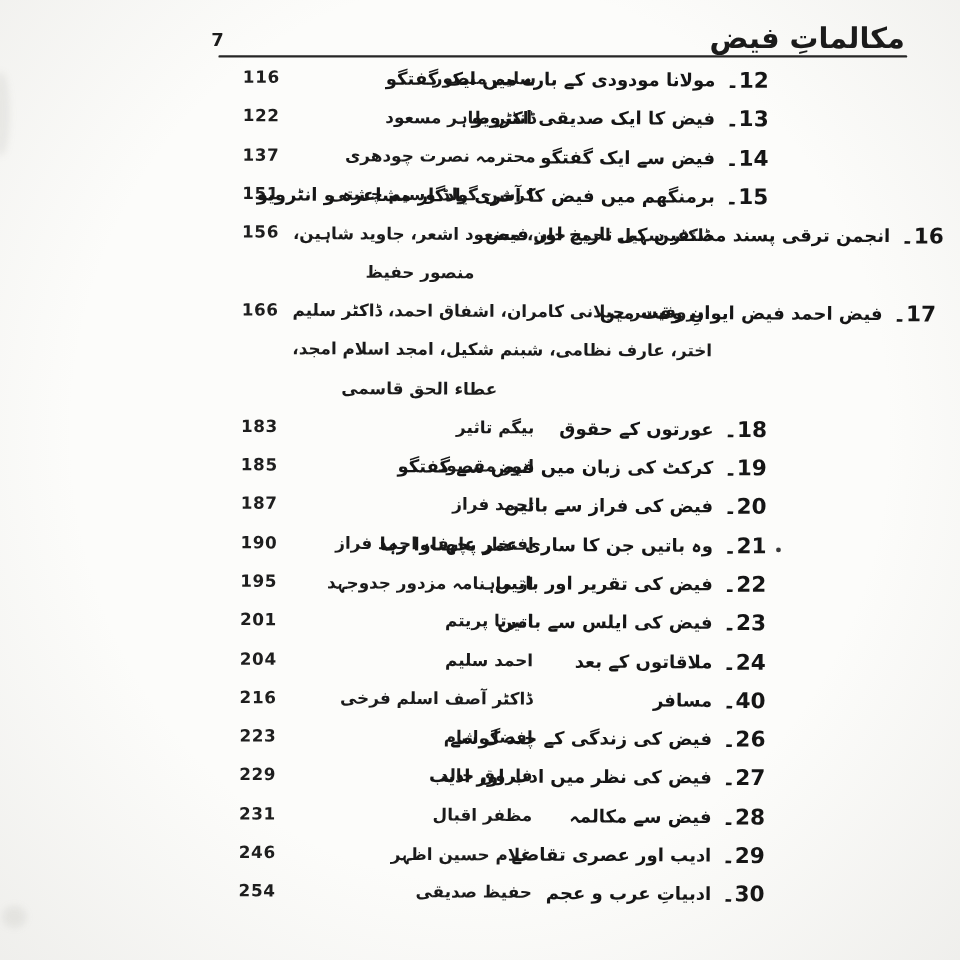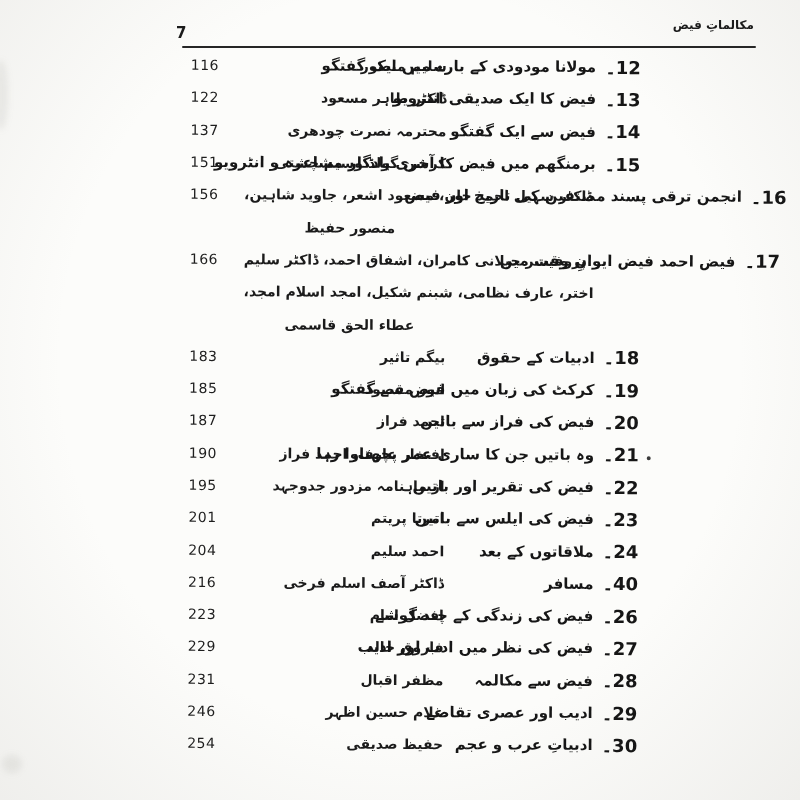--- a/index.html
+++ b/index.html
@@ -15,42 +15,43 @@
       radial-gradient(ellipse at 50% 45%, rgba(255,255,255,0) 60%, rgba(180,178,172,0.18) 100%),
       #fcfcfa;
   }
   .smudge{position:absolute;background:rgba(120,118,112,0.10);border-radius:50%;filter:blur(3px);}
   .smudge.s1{left:-6px;top:60px;width:14px;height:70px;}
   .smudge.s2{left:2px;top:755px;width:20px;height:18px;}
 
   
   .header-title{
     position:absolute;top:18px;right:46px;
-    font-size:12px;font-weight:700;direction:rtl;
+    font-size:24px;font-weight:700;direction:rtl;
     letter-spacing:0px;
   }
   .header-page{
     position:absolute;left:176px;top:24px;
     font-size:15px;font-weight:700;
   }
   .header-rule{
     position:absolute;top:46px;left:182px;width:574px;height:2px;
     background:#262626;border-radius:1px;
   }
 
   
   .toc{
     position:absolute;top:50px;left:165px;width:490px;
     transform:rotate(0.3deg);transform-origin:50% 50%;
   }
   .line{height:32.3px;display:flex;align-items:center;}
   .cell-page{
     width:78px;box-sizing:border-box;padding-left:24px;
-    font-size:14px;font-weight:400;letter-spacing:0.5px;color:#1e1e1e;
+    font-size:14px;font-weight:700;letter-spacing:0.5px;color:#1e1e1e;
     flex:0 0 78px;
+    text-align:center;
   }
   .cell-author{
     flex:1 1 auto;direction:rtl;text-align:right;
     padding-right:10px;box-sizing:border-box;
     font-size:14px;font-weight:700;white-space:nowrap;color:#1b1b1b;
   }
   .cell-author.cont{text-align:center;padding-right:0;}
   .cell-title{
     flex:0 0 200px;width:200px;box-sizing:border-box;
     direction:rtl;display:flex;align-items:center;column-gap:9px;
@@ -152,21 +153,21 @@
           <div class="cell-author cont">عطاء الحق قاسمی</div>
           <div class="cell-title"></div>
         </div>
       </div>
       <div class="entry">
         <div class="line">
           <div class="cell-page">183</div>
           <div class="cell-author">بیگم تاثیر</div>
           <div class="cell-title">
             <span class="entry-no">18۔</span>
-            <span class="entry-title">ادبیات کے حقوق</span>
+            <span class="entry-title">عورتوں کے حقوق</span>
           </div>
         </div>
       </div>
       <div class="entry">
         <div class="line">
           <div class="cell-page">185</div>
           <div class="cell-author">انور مقصود</div>
           <div class="cell-title">
             <span class="entry-no">19۔</span>
             <span class="entry-title">کرکٹ کی زبان میں فیض سے گفتگو</span>

